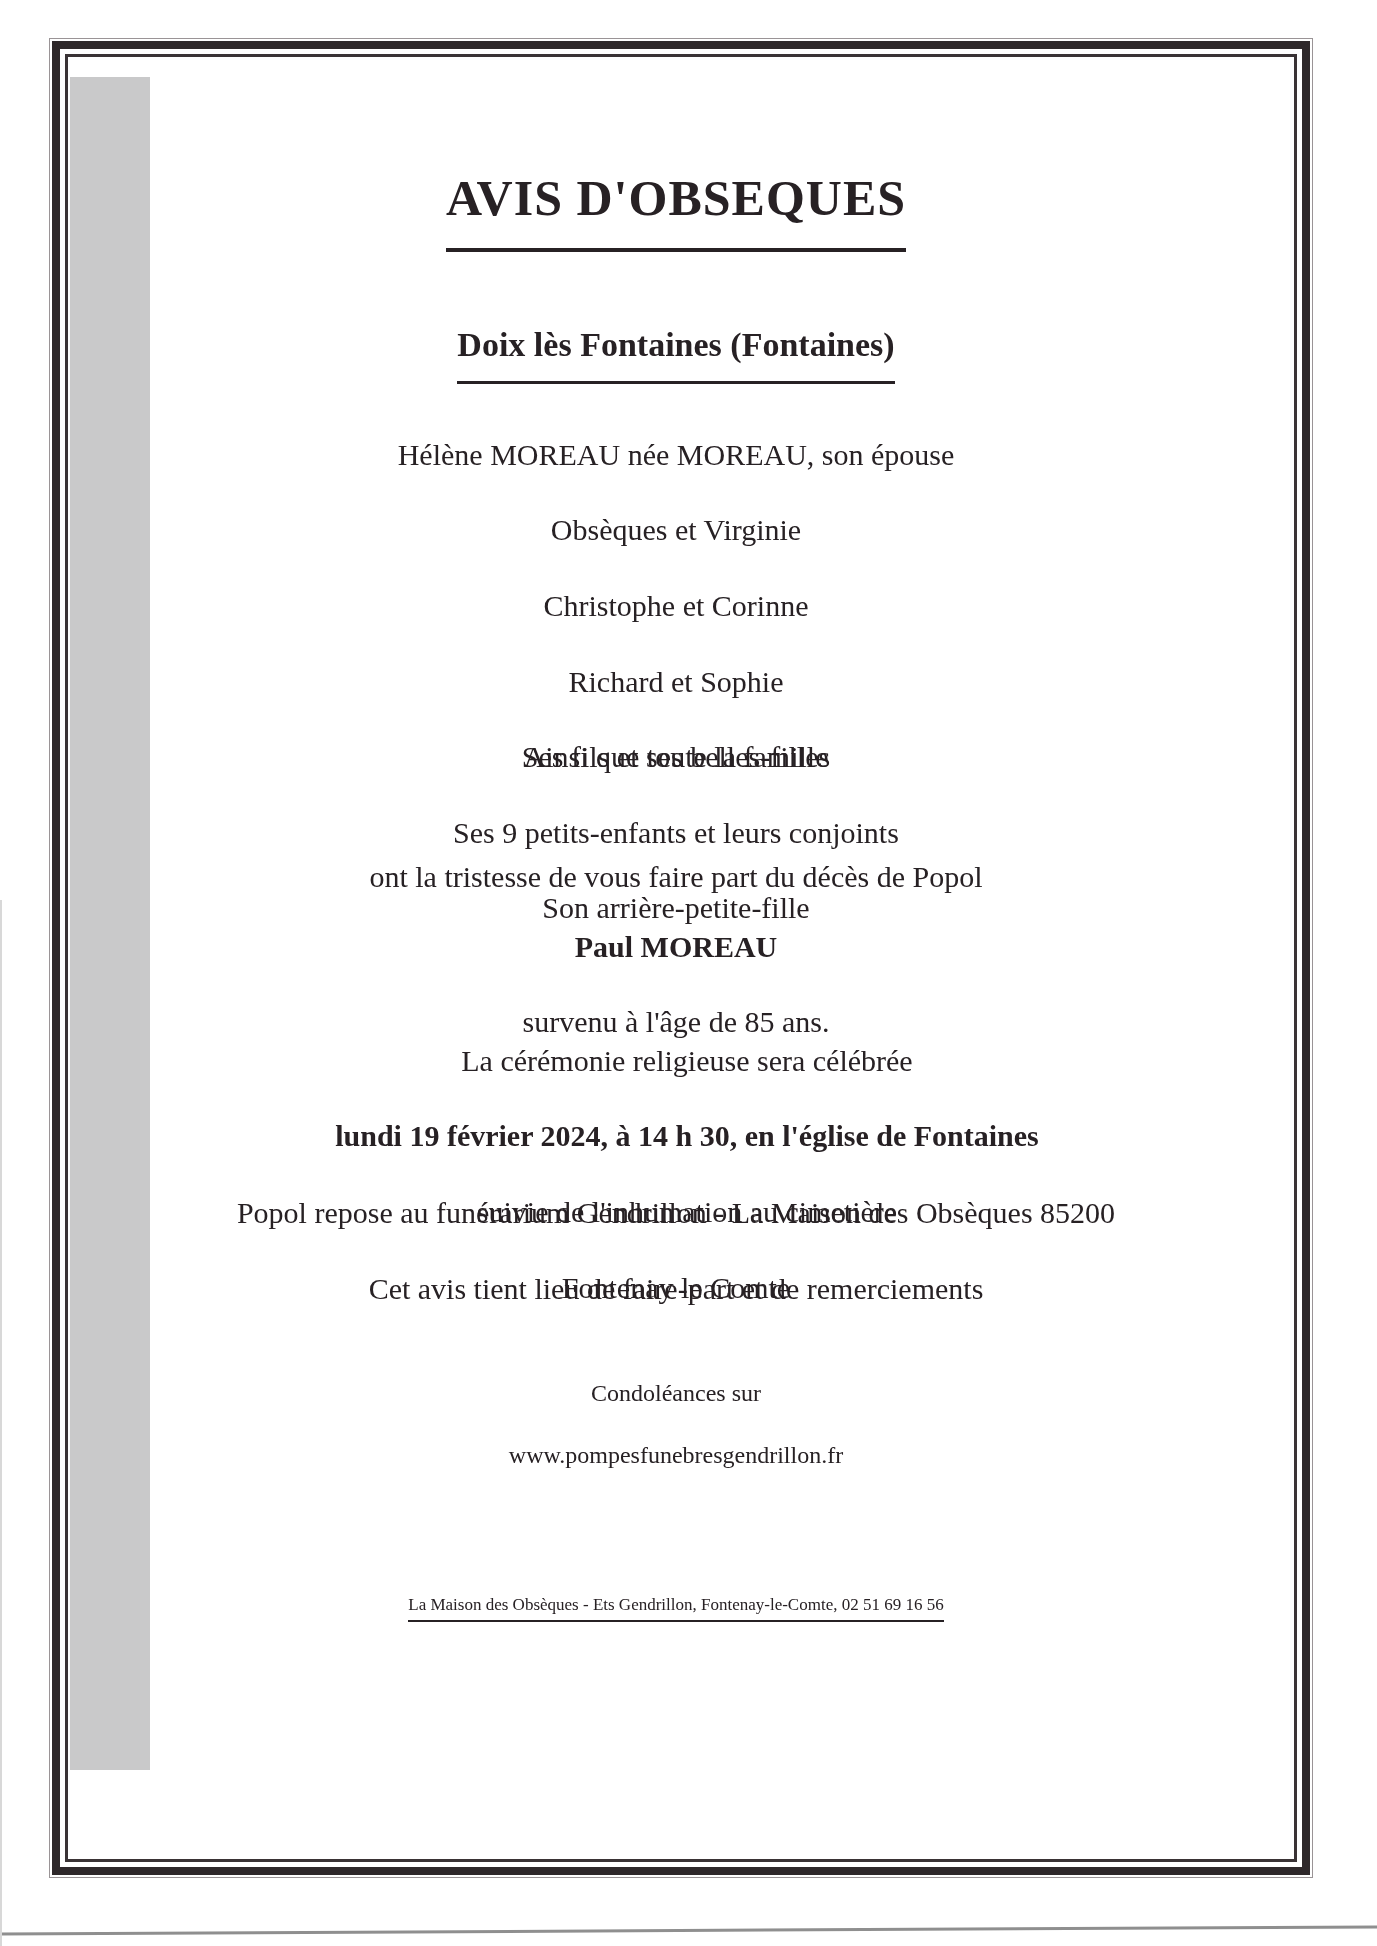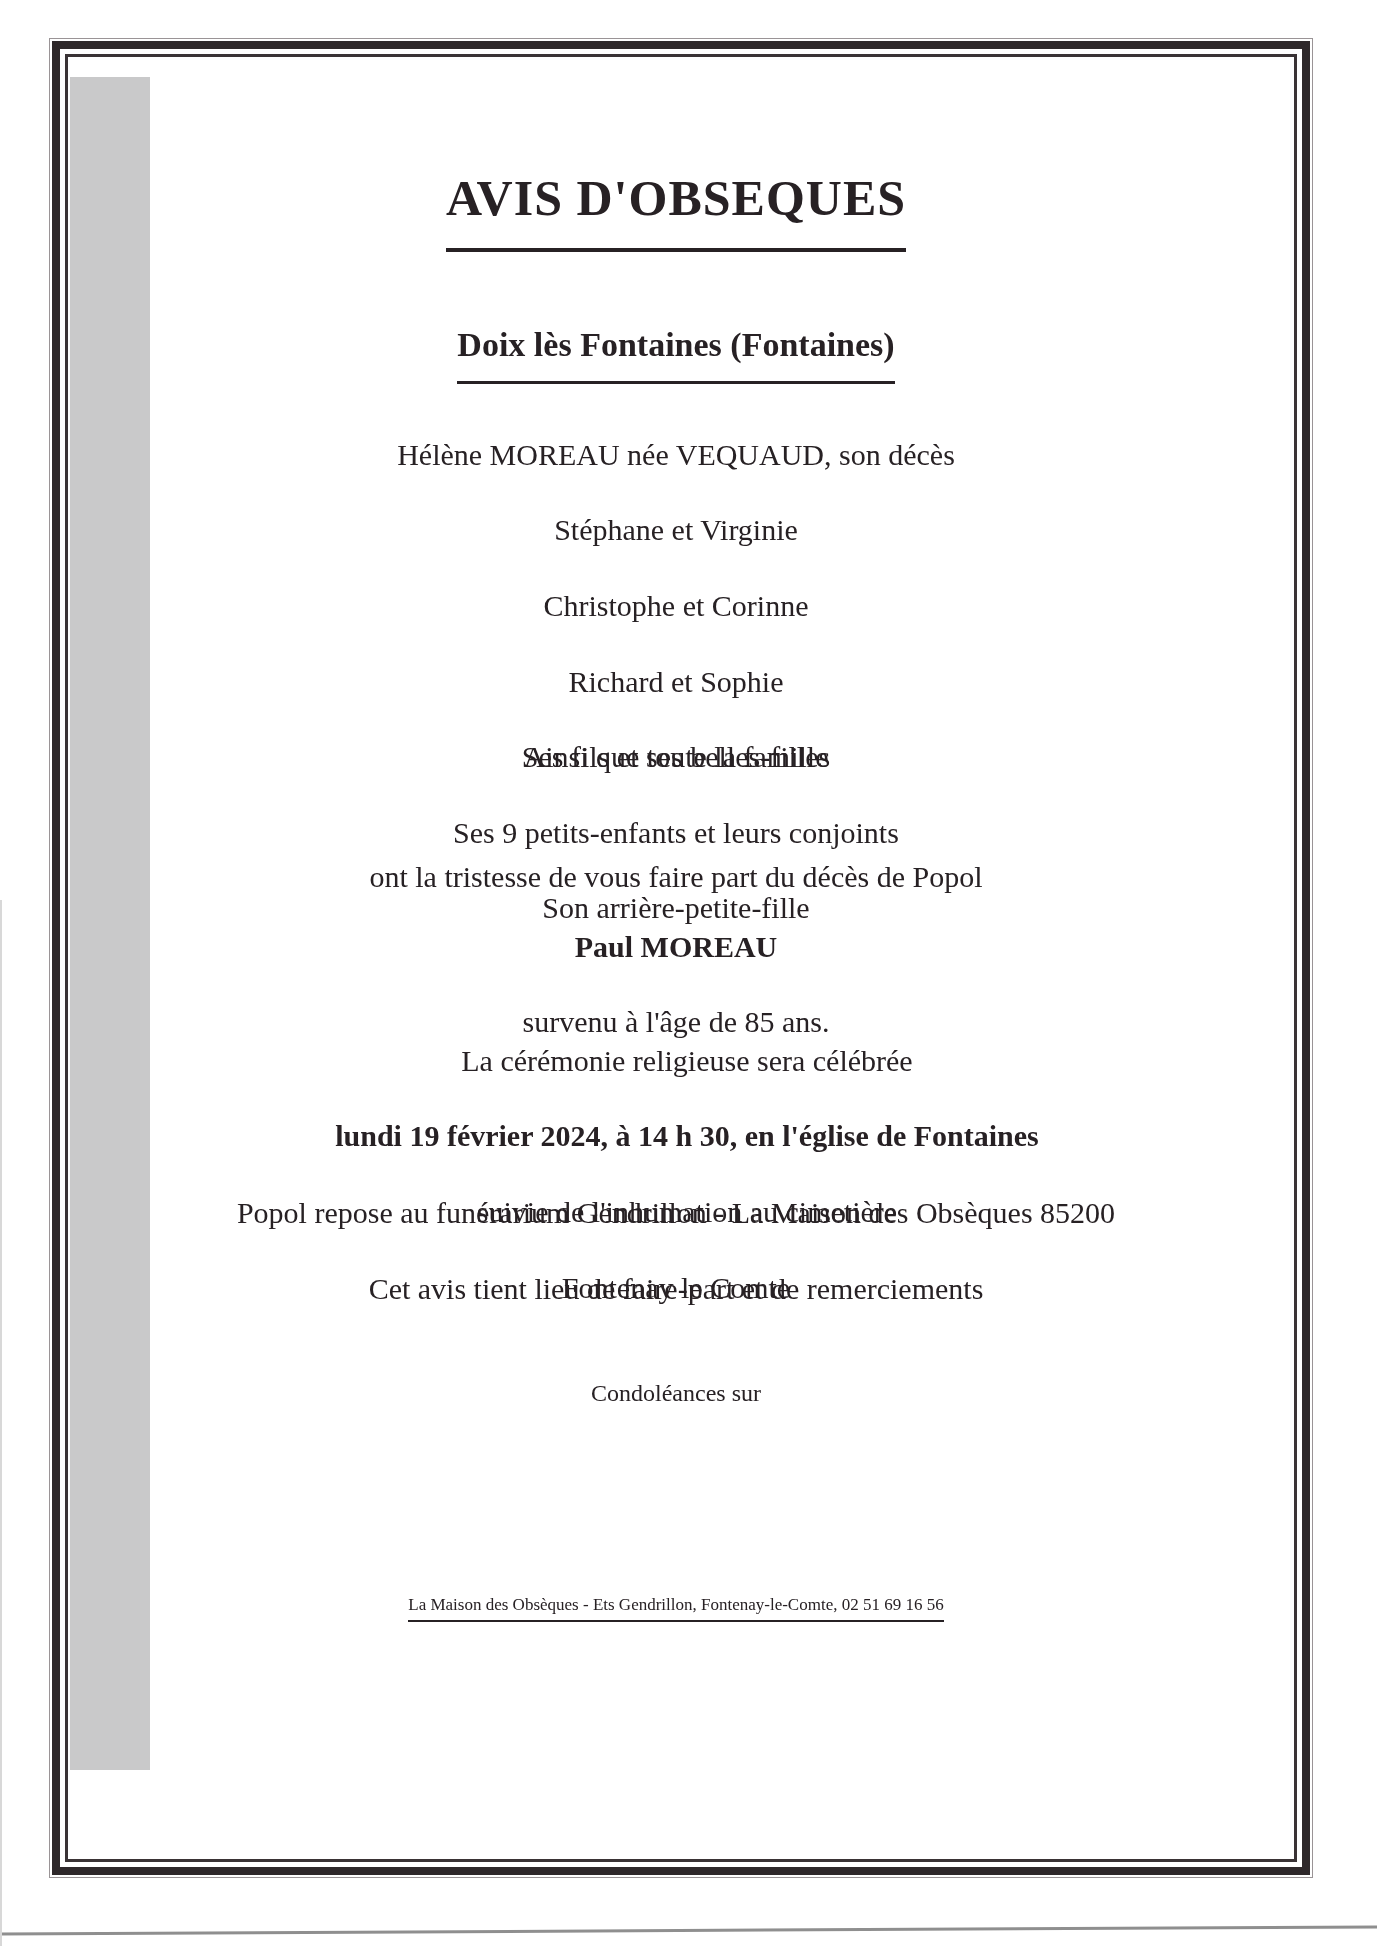--- a/index.html
+++ b/index.html
@@ -68,22 +68,22 @@
 
 <div class="tb title">
   <span class="ul">AVIS D'OBSEQUES</span>
 </div>
 
 <div class="tb subtitle">
   <span class="ul">Doix lès Fontaines (Fontaines)</span>
 </div>
 
 <div class="tb body-text family">
-  <div>Hélène MOREAU née VEQUAUD, son décès</div>
-  <div>Stéphane et Virginie</div>
+  <div>Hélène MOREAU née MOREAU, son épouse</div>
+  <div>Obsèques et Virginie</div>
   <div>Christophe et Corinne</div>
   <div>Richard et Sophie</div>
   <div>Ses fils et ses belles-filles</div>
   <div>Ses 9 petits-enfants et leurs conjoints</div>
   <div>Son arrière-petite-fille</div>
 </div>
 
 <div class="tb body-text closing">Ainsi que toute la famille</div>
 
 <div class="tb body-text announce">ont la tristesse de vous faire part du décès de Popol</div>
@@ -101,17 +101,18 @@
 
 <div class="tb body-text repose">
   <div>Popol repose au funérarium Gendrillon - La Maison des Obsèques 85200</div>
   <div>Fontenay le Comte</div>
 </div>
 
 <div class="tb body-text notice">Cet avis tient lieu de faire-part et de remerciements</div>
 
 <div class="tb condolences">
   <div>Condoléances sur</div>
+  <div>www.pompesfunebresgendrillon.fr</div>
 </div>
 
 <div class="tb footer">
   <span class="ul">La Maison des Obsèques - Ets Gendrillon, Fontenay-le-Comte, 02 51 69 16 56</span>
 </div>
 
 </body></html>

